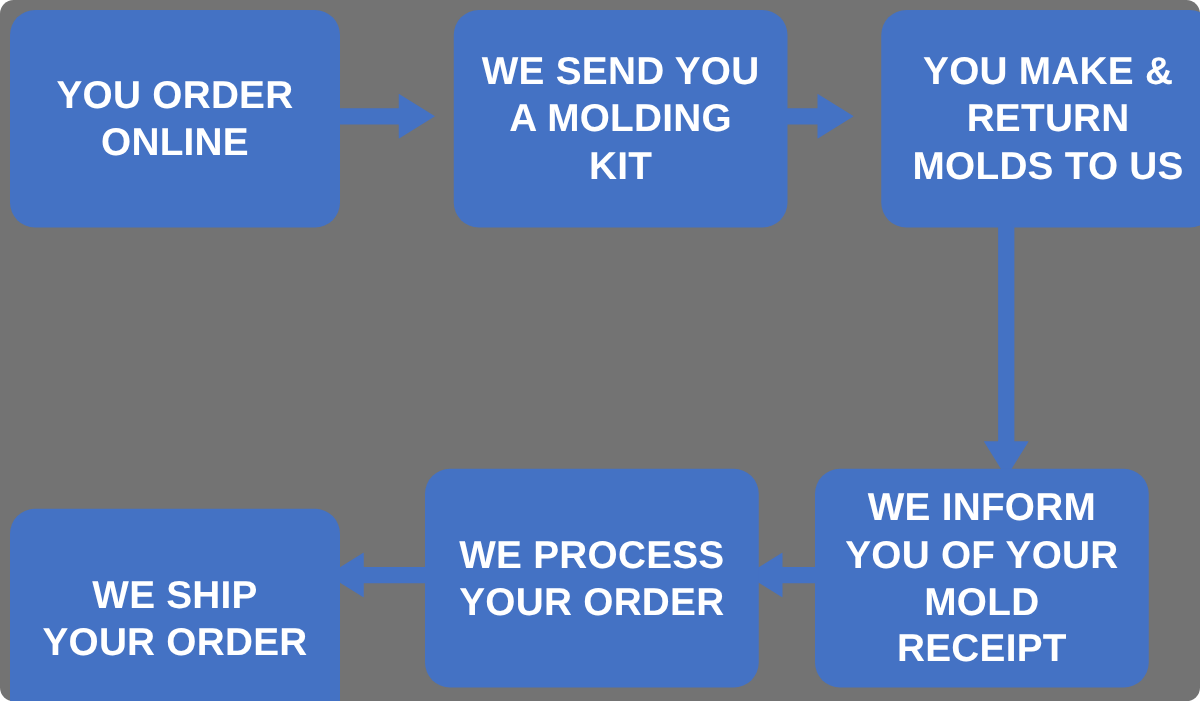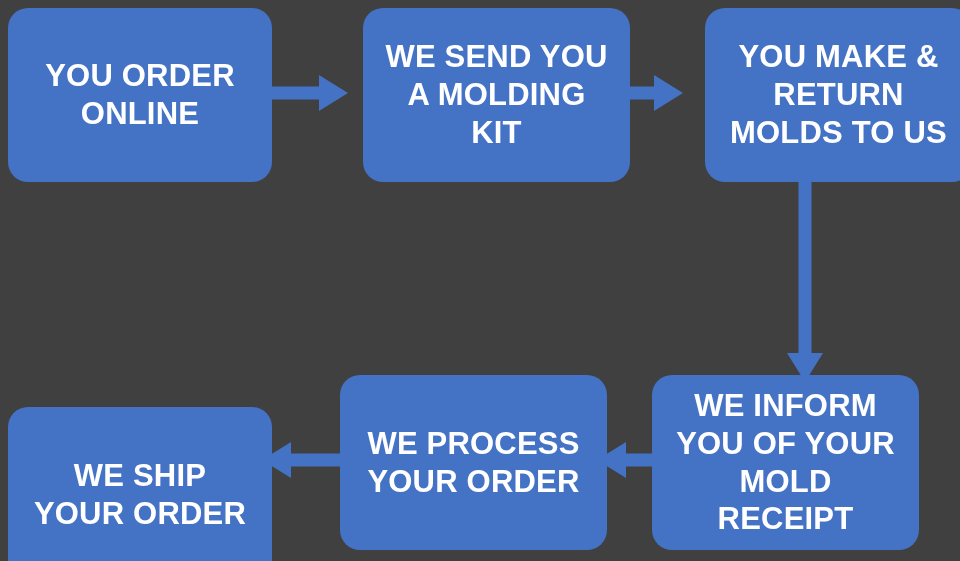--- a/index.html
+++ b/index.html
@@ -7,22 +7,23 @@
     padding: 0;
     background: #ffffff;
   }
   body {
     font-family: "Liberation Sans", sans-serif;
   }
   #canvas {
     position: relative;
     width: 960px;
     height: 561px;
-    background: #404040;
+    background: #737373;
     overflow: hidden;
+    border-radius: 11px;
   }
 
   
   .node {
     position: absolute;
     box-sizing: border-box;
     background: #4472c4;
     border-radius: 20px;
     color: #ffffff;
     display: flex;

